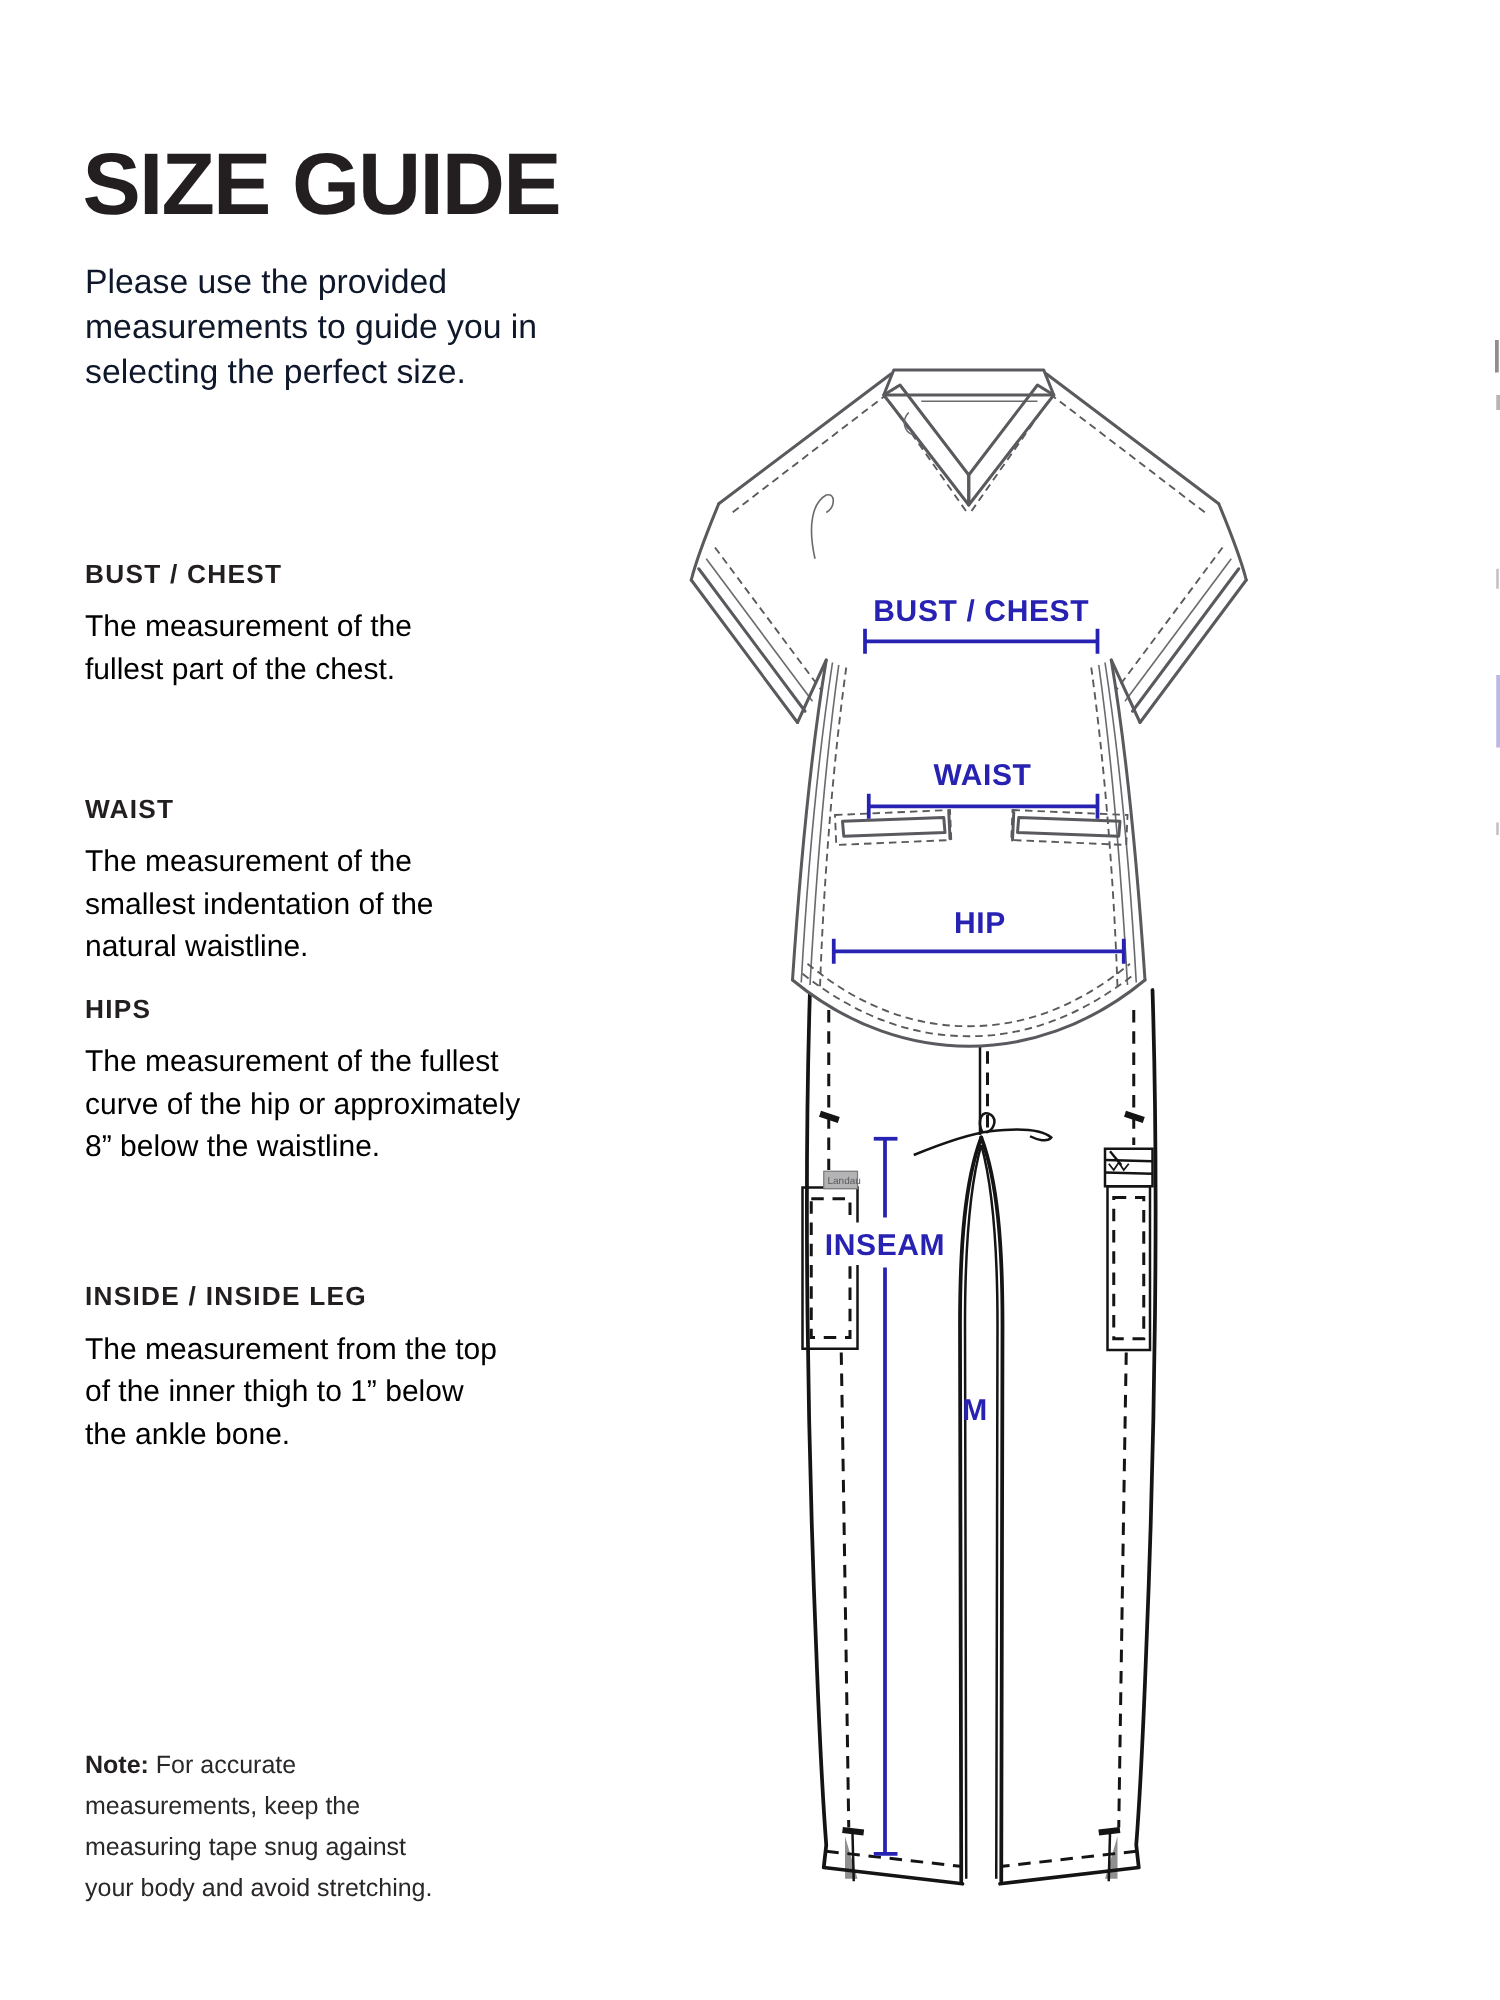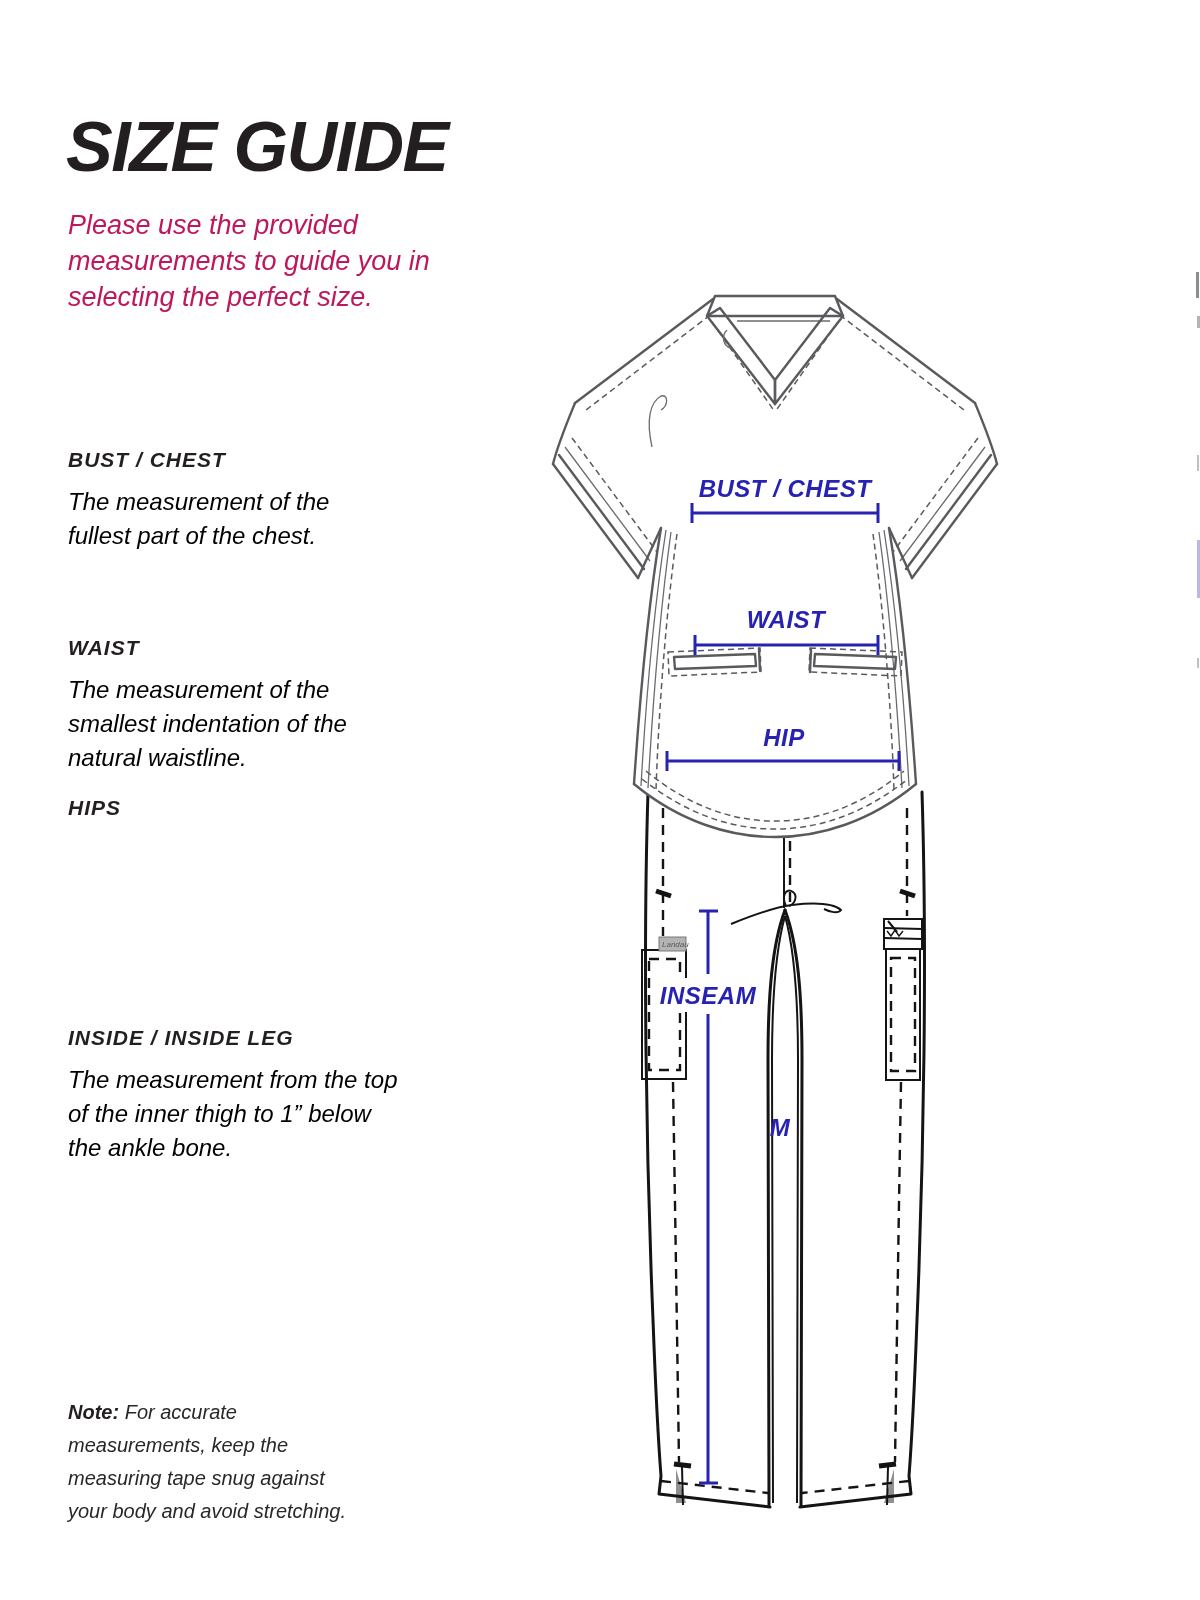--- a/index.html
+++ b/index.html
@@ -1,28 +1,28 @@
 <!DOCTYPE html>
 <html><head>
 <meta charset="utf-8">
 <style>
   html,body{margin:0;padding:0;}
   body{background:#ffffff;}
   .page{
     position:relative;width:1200px;height:1531px;background:#ffffff;overflow:hidden;
-    font-family:"Liberation Sans",sans-serif;color:#231f20;font-style:italic;
+    font-family:"Liberation Sans",sans-serif;color:#231f20;
   }
   .abs{position:absolute;}
   .page-title{
     left:66px;top:62px;width:600px;
     font-size:70px;font-weight:bold;letter-spacing:-1.5px;color:#231f20;line-height:1.1;
   }
   .intro{
     left:68px;top:180px;width:480px;
-    font-size:27px;line-height:36px;color:#be185d;white-space:pre-line;
+    font-size:27px;line-height:36px;color:#0f172a;white-space:pre-line;
   }
   .section{left:68px;width:460px;}
   .section h3{
     margin:0 0 13px 0;font-size:21px;font-weight:bold;letter-spacing:1px;color:#231f20;
   }
   .section p{
     margin:0;font-size:24px;line-height:34px;color:#000000;white-space:pre-line;
   }
   .note{left:68px;top:1376px;width:460px;font-size:20px;line-height:33px;color:#2a2729;white-space:pre-line;}
   .note strong{font-weight:bold;color:#231f20;}
@@ -60,20 +60,23 @@
 
   <div class="abs section sec-waist">
     <h3>WAIST</h3>
     <p>The measurement of the
 smallest indentation of the
 natural waistline.</p>
   </div>
 
   <div class="abs section sec-hips">
     <h3>HIPS</h3>
+    <p>The measurement of the fullest
+curve of the hip or approximately
+8” below the waistline.</p>
   </div>
 
   <div class="abs section sec-inseam">
     <h3>INSIDE / INSIDE LEG</h3>
     <p>The measurement from the top
 of the inner thigh to 1” below
 the ankle bone.</p>
   </div>
 
   <p class="abs note"><strong>Note:</strong> <span>For accurate

